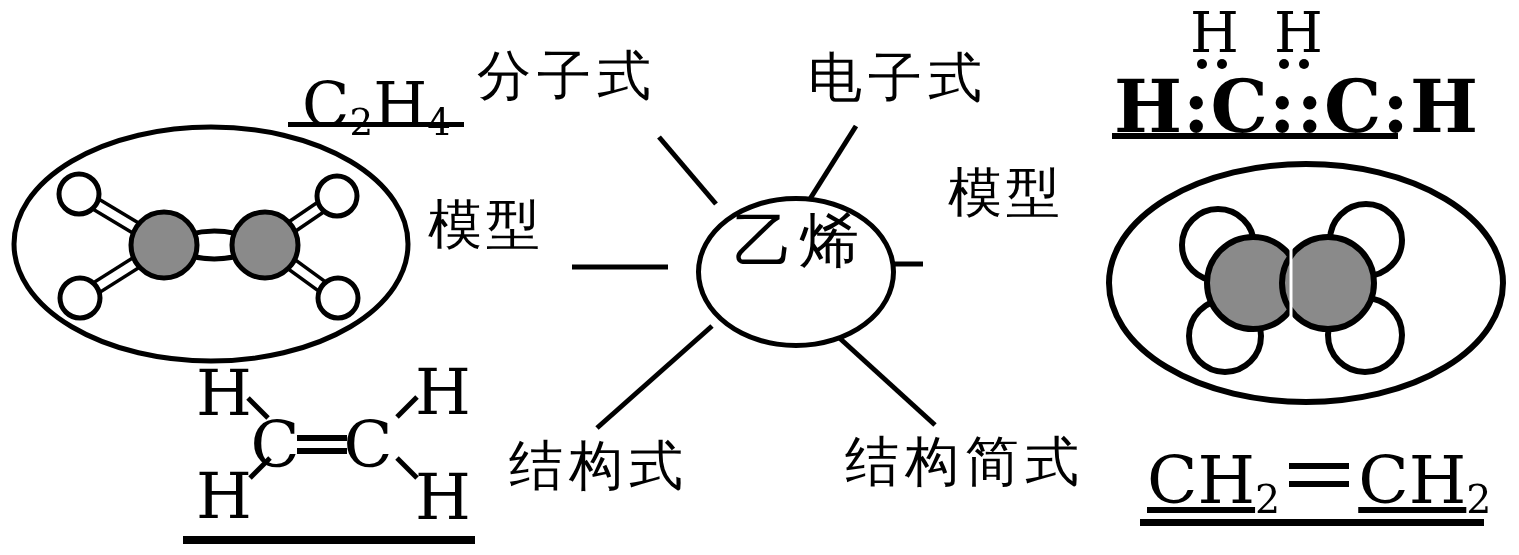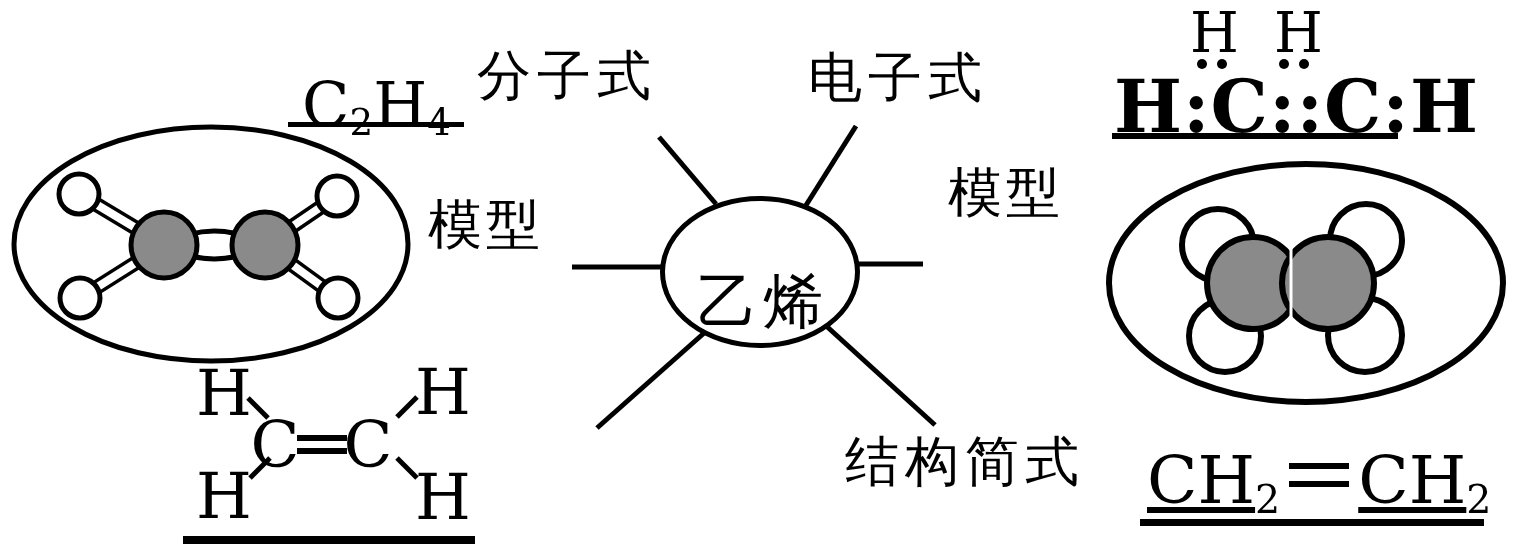--- a/index.html
+++ b/index.html
@@ -7,23 +7,23 @@
     position:relative;width:1519px;height:555px;background:#ffffff;
     font-family:"DejaVu Serif", serif;color:#000;overflow:hidden;
   }
   svg{display:block;}
   .abs{position:absolute;}
   .connectors{position:absolute;left:0;top:0;z-index:1;}
   .layer{z-index:2;}
 
   
   .center-node{
-    position:absolute;left:660px;top:196px;width:190px;height:142px;
+    position:absolute;left:696px;top:196px;width:190px;height:142px;
     border:5px solid #000;border-radius:50%;background:#fff;
-    display:flex;align-items:flex-end;justify-content:center;z-index:2;
+    display:flex;align-items:flex-start;justify-content:center;z-index:2;
   }
   .center-node span{font-size:60px;letter-spacing:6px;margin-left:6px;white-space:nowrap;}
 
   
   .cn{position:absolute;z-index:2;white-space:nowrap;font-family:"DejaVu Serif", serif;}
   .cn-lg{font-size:54px;letter-spacing:6px;line-height:1.1;}
   .cn-stack{font-size:54px;letter-spacing:4px;line-height:73px;text-align:left;}
 
   
   .formula{position:absolute;z-index:2;white-space:nowrap;font-family:"DejaVu Serif", serif;margin-top:28px;}
@@ -140,20 +140,21 @@
     </g>
     <g stroke="#000" stroke-width="5">
       <line x1="78" y1="43" x2="98" y2="63"></line>
       <line x1="227" y1="62" x2="247" y2="42"></line>
       <line x1="80" y1="123" x2="100" y2="103"></line>
       <line x1="227" y1="103" x2="247" y2="123"></line>
     </g>
     <line x1="13" y1="185" x2="305" y2="185" stroke="#000" stroke-width="8"></line>
   </svg>
 
+  <div class="cn cn-lg" style="left:509px;top:436px;">结构式</div>
   <div class="cn cn-lg" style="left:845px;top:432px;">结构简式</div>
 
   <div class="cf">
     <span>CH</span><span class="sub">2</span><span class="dbond"></span><span>CH</span><span class="sub">2</span>
   </div>
   <div class="rule" style="left:1140px;top:519px;width:344px;height:7px;"></div>
 
 </div>
 
 </body></html>

